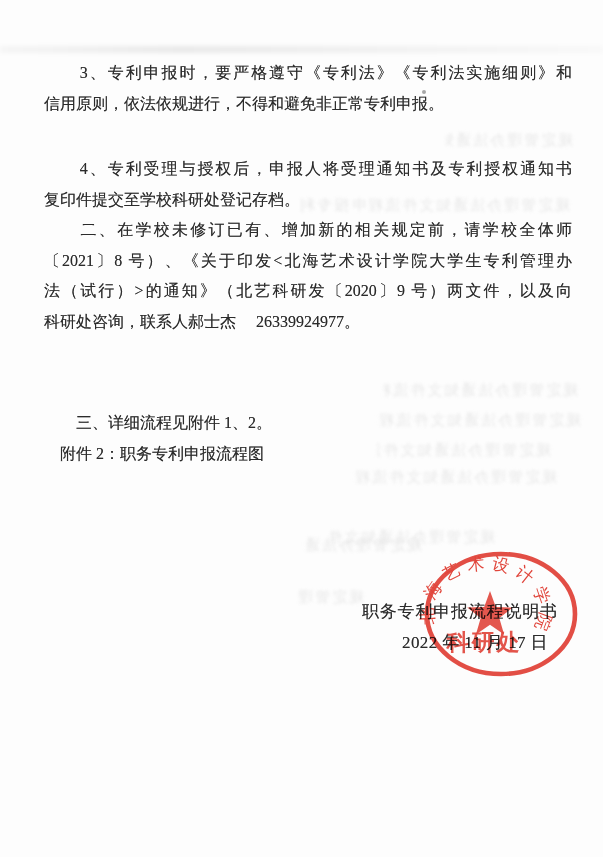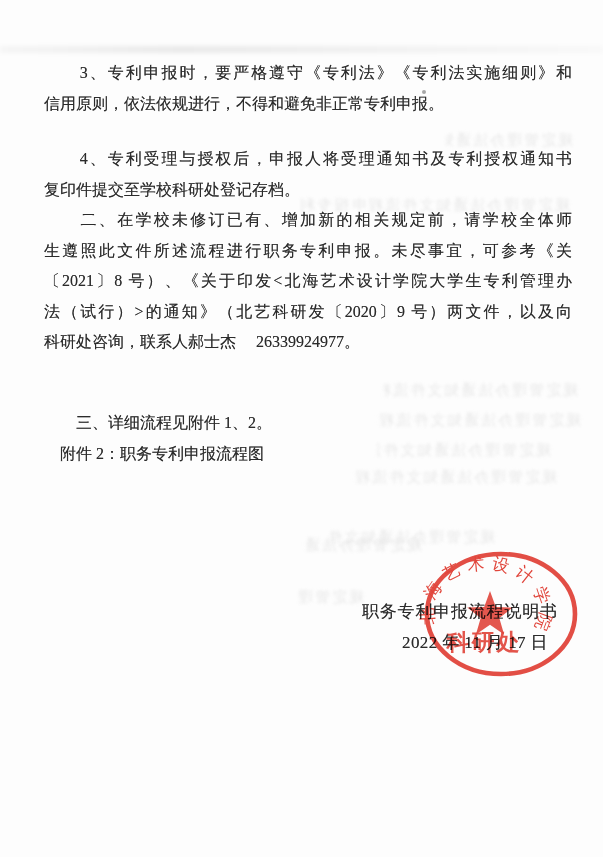--- a/index.html
+++ b/index.html
@@ -13,21 +13,21 @@
     background:var(--paper,#fdfdfd);
     color:var(--ink,#2b2b2b);
   }
   
   .block{
     position:absolute;left:44px;width:528px;
     font-size:16px;line-height:30.5px;
     text-shadow:0 0 .5px rgba(40,40,40,.55);
   }
   .block-a{top:58px}
-  .block-b{top:144px}
+  .block-b{top:154px}
   .block-c{top:408px}
   .bl{white-space:normal;}
   .j{text-align:justify;text-align-last:justify;}
   .l{text-align:center;text-align-last:left;}
   
   .sig-org{
     position:absolute;left:362px;top:600px;
     font-size:17px;letter-spacing:.8px;
     text-shadow:0 0 .5px rgba(40,40,40,.55);
   }
@@ -102,21 +102,20 @@
 
   <div class="block block-a">
     <div class="bl j">　　3、专利申报时，要严格遵守《专利法》《专利法实施细则》和</div>
     <div class="bl l">信用原则，依法依规进行，不得和避免非正常专利申报。</div>
   </div>
 
   <div class="block block-b">
     <div class="bl j">　　4、专利受理与授权后，申报人将受理通知书及专利授权通知书</div>
     <div class="bl l">复印件提交至学校科研处登记存档。</div>
     <div class="bl j">　　二、在学校未修订已有、增加新的相关规定前，请学校全体师</div>
-    <div class="bl j">生遵照此文件所述流程进行职务专利申报。未尽事宜，可参考《关</div>
     <div class="bl j">〔2021〕8 号）、《关于印发&lt;北海艺术设计学院大学生专利管理办</div>
     <div class="bl j">法（试行）&gt;的通知》（北艺科研发〔2020〕9 号）两文件，以及向</div>
     <div class="bl l">科研处咨询，联系人郝士杰　 26339924977。</div>
   </div>
 
   <div class="block block-c">
     <div class="bl l">　　三、详细流程见附件 1、2。</div>
     <div class="bl l">　附件 2：职务专利申报流程图</div>
   </div>
 

